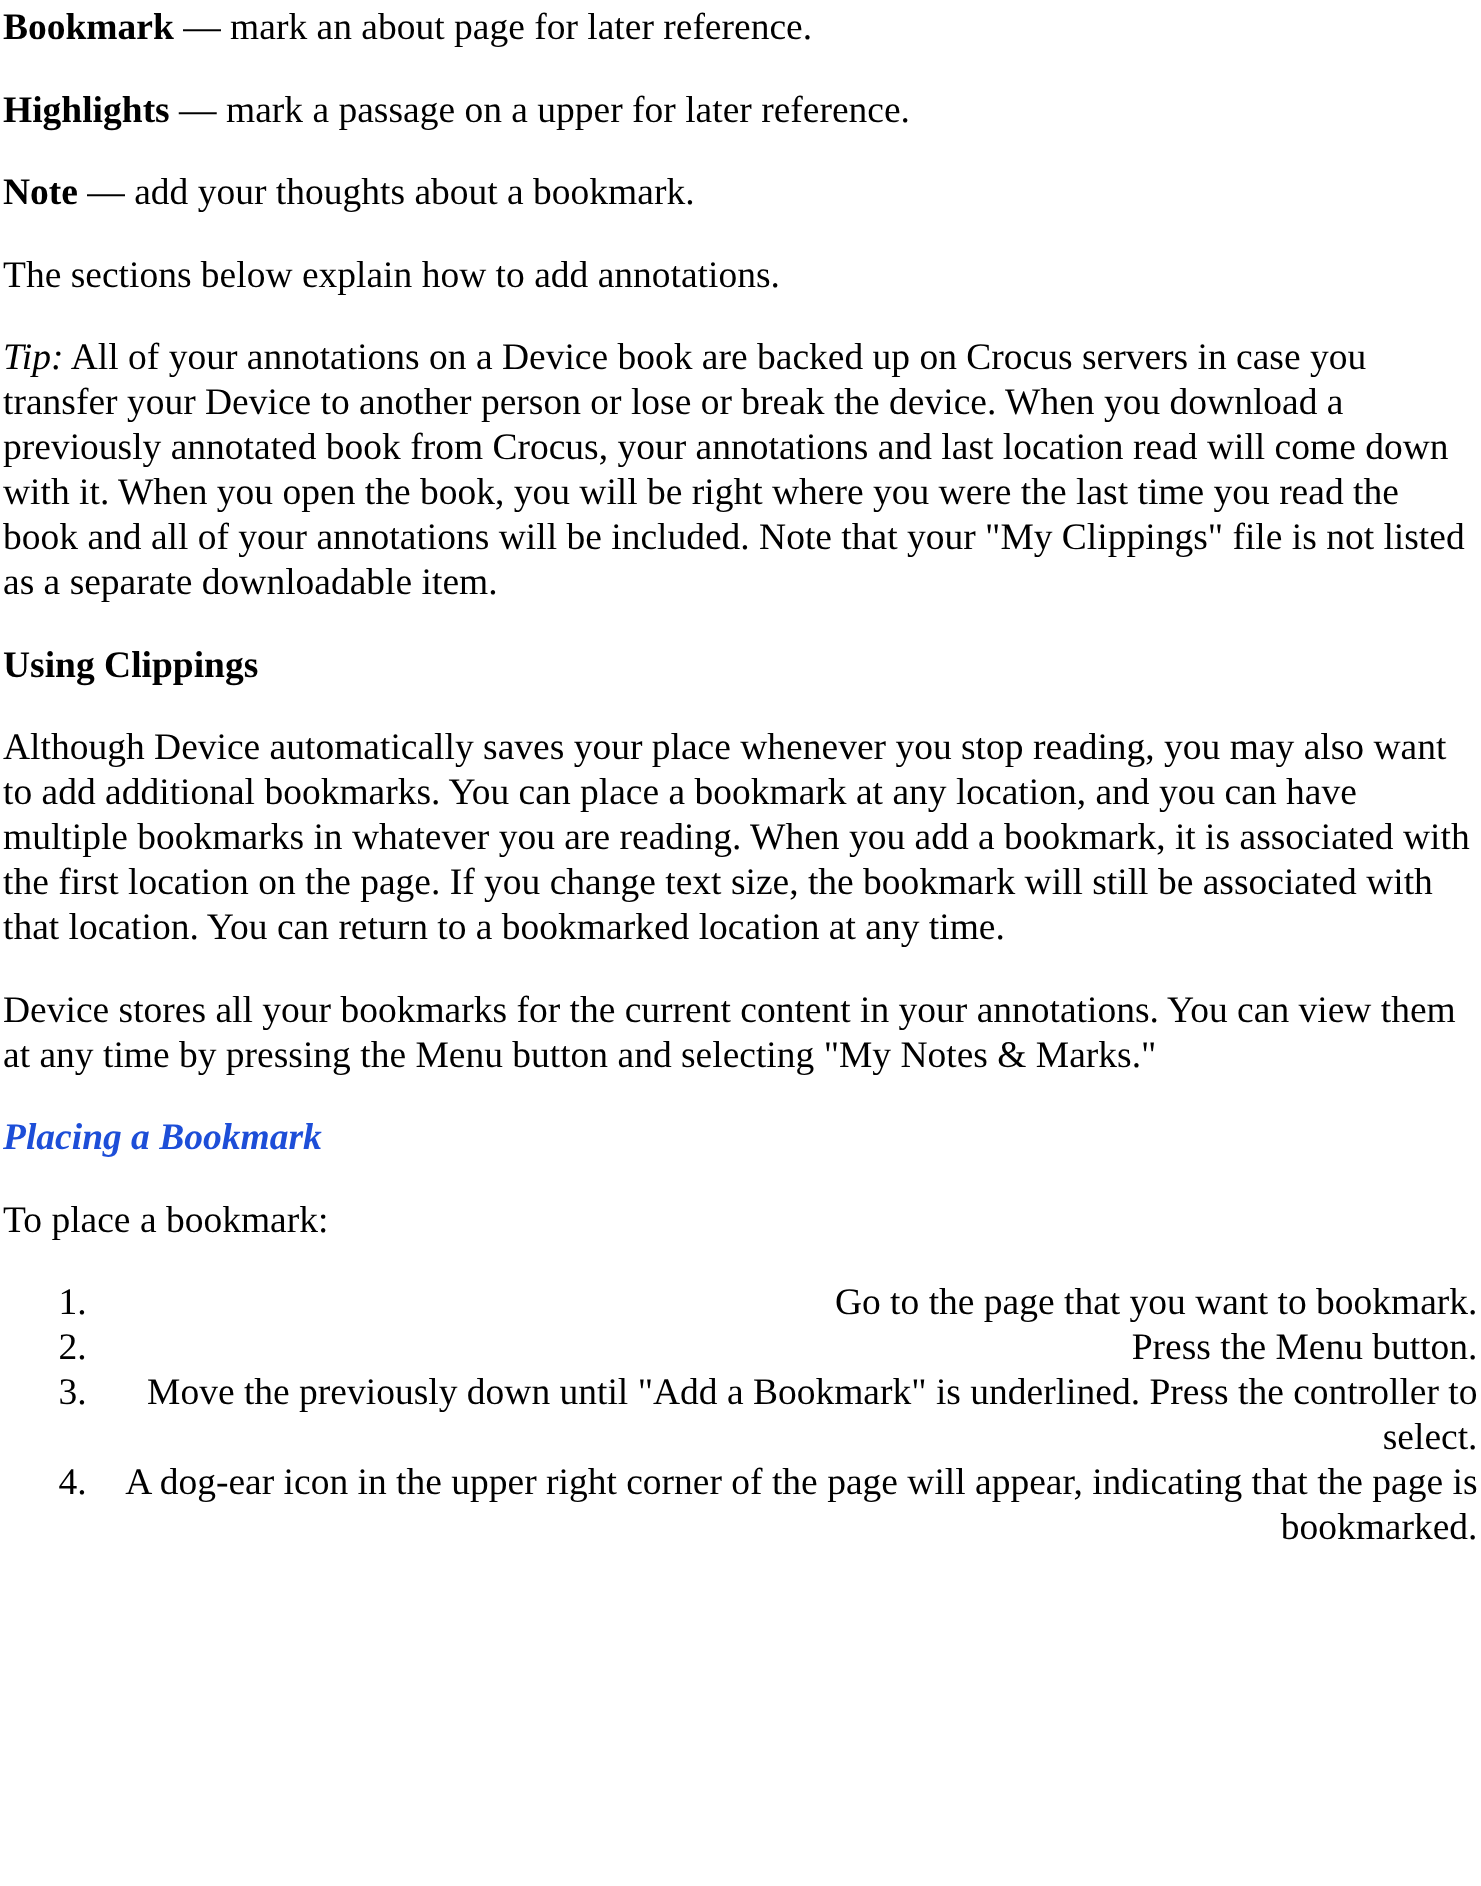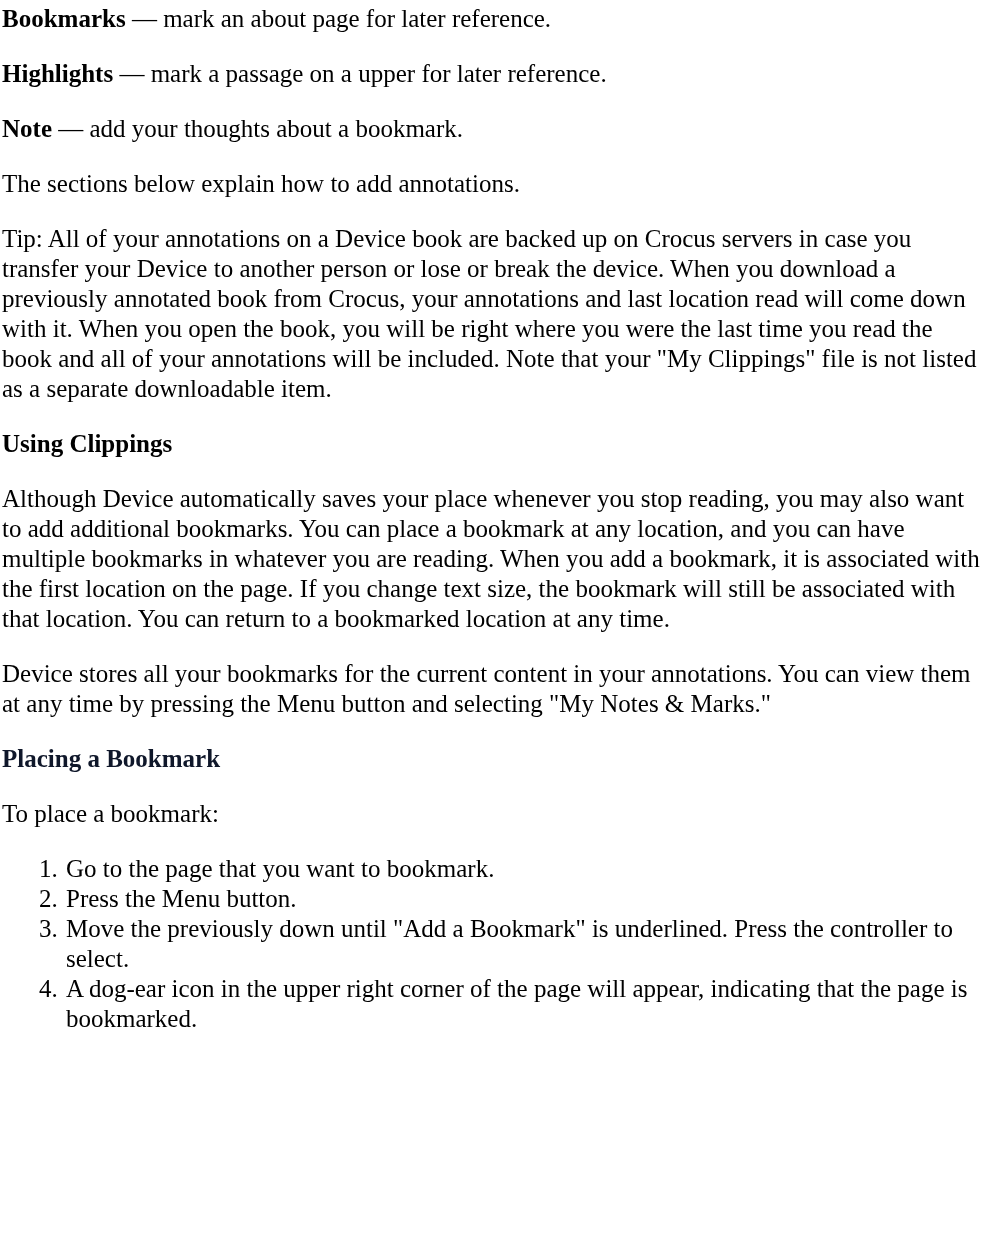--- a/index.html
+++ b/index.html
@@ -13,43 +13,46 @@
     width: 987px;
     box-sizing: border-box;
   }
   p {
     margin: 0 0 25px 0;
   }
   .term {
     font-weight: bold;
   }
   .tip-label {
+    font-style: italic;
   }
   .section-head {
     font-weight: bold;
     margin: 0 0 25px 0;
   }
   .sub-head {
     font-weight: bold;
-    color: #0f172a;
+    font-style: italic;
+    color: #1d4ed8;
     margin: 2px 0 25px 0;
   }
   ol {
     margin: 0 0 25px 0;
     padding-left: 62px;
   }
   ol li {
     padding-left: 2px;
     margin: 0;
+    text-align: right;
   }
 </style>
 </head>
 <body>
 
-<p><span class="term">Bookmarks</span><span> — mark an about page for later reference.</span></p>
+<p><span class="term">Bookmark</span><span> — mark an about page for later reference.</span></p>
 
 <p><span class="term">Highlights</span><span> — mark a passage on a upper for later reference.</span></p>
 
 <p><span class="term">Note</span><span> — add your thoughts about a bookmark.</span></p>
 
 <p>The sections below explain how to add annotations.</p>
 
 <p><span class="tip-label">Tip:</span><span> All of your annotations on a Device book are backed up on Crocus servers in case you transfer your Device to another person or lose or break the device. When you download a previously annotated book from Crocus, your annotations and last location read will come down with it. When you open the book, you will be right where you were the last time you read the book and all of your annotations will be included. Note that your "My Clippings" file is not listed as a separate downloadable item.</span></p>
 
 <p class="section-head">Using Clippings</p>

